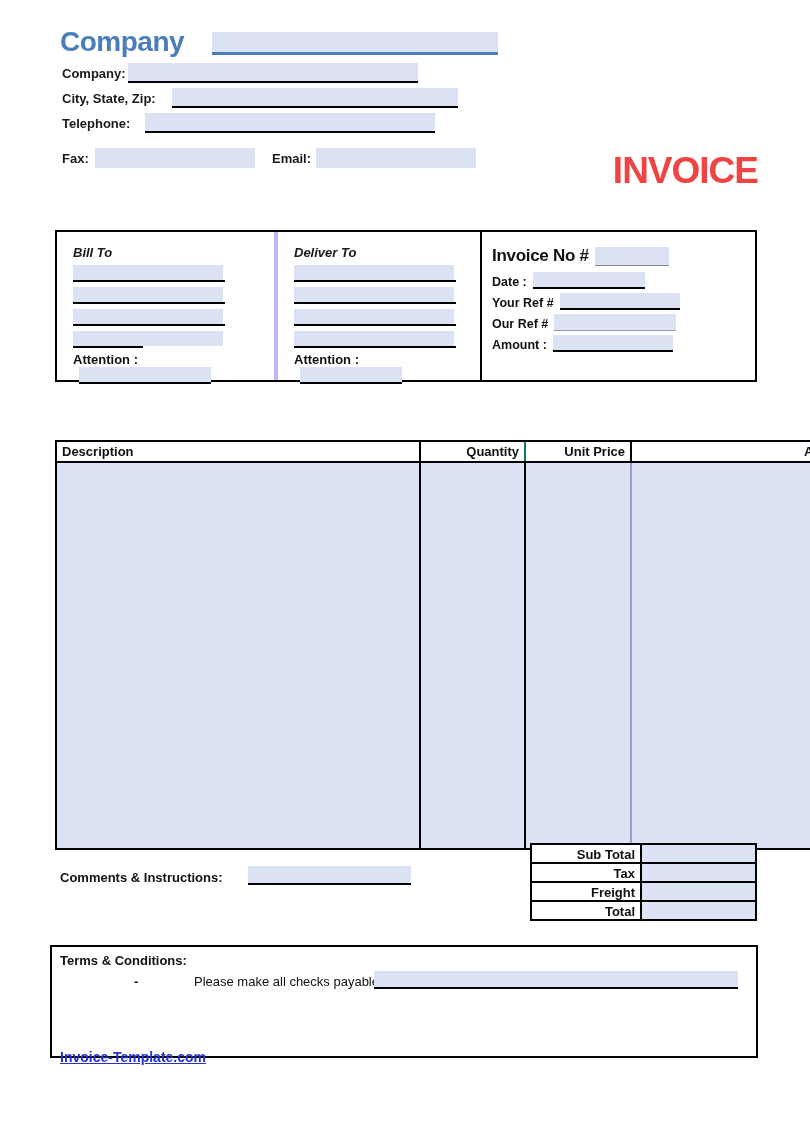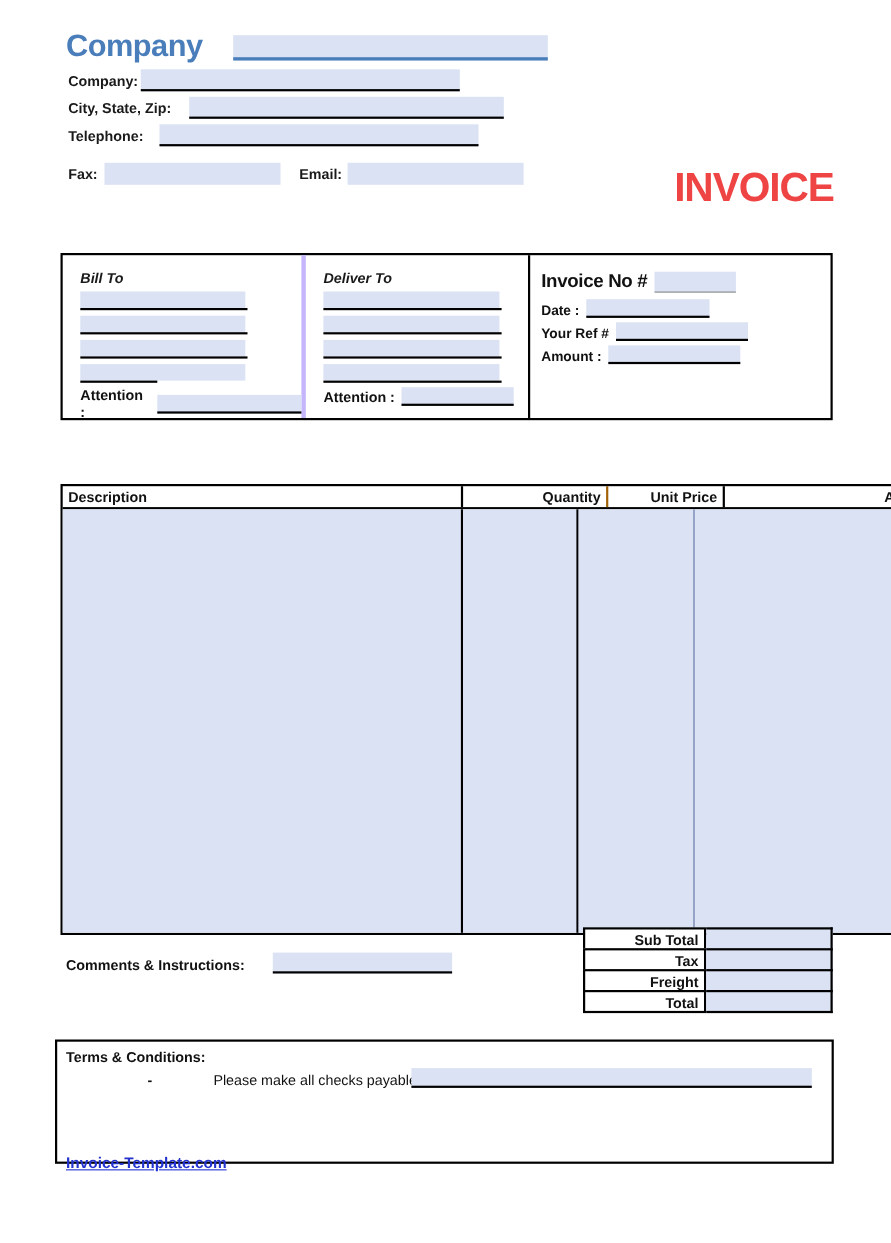--- a/index.html
+++ b/index.html
@@ -33,35 +33,35 @@
     display:flex; border:2px solid #000;
   }
   .party-cell { position:relative; padding:13px 0 0 16px; }
   .cell-bill { width:221px; border-right:4px solid #c4b5fd; }
   .cell-deliver { width:204px; border-right:2px solid #000; }
   .cell-info { flex:1; padding:14px 0 0 10px; }
   .party-title { font-size:13px; font-weight:bold; font-style:italic; color:#1a1a1a; }
   .bar { height:15px; background:#dbe2f4; margin-top:5px; }
   .uline { height:2px; background:#000; }
   .uline.short { width:70px; }
-  .attn-row { margin-top:4px; display:flex; align-items:center; }
+  .attn-row { margin-top:4px; display:flex; align-items:flex-start;flex-direction:column; }
   .attn-label { font-size:13px; font-weight:bold; }
   .attn-field { display:inline-block; height:17px; background:#dbe2f4; border-bottom:2px solid #000; margin-left:6px; }
 
   .info-row { display:flex; align-items:flex-end; margin-bottom:4px; }
   .info-no-label { font-size:17px; font-weight:bold; letter-spacing:-0.3px; }
   .info-label { font-size:12.5px; font-weight:bold; }
   .info-field { display:inline-block; background:#dbe2f4; margin-left:6px; }
 
   
   .itable { position:absolute; left:55px; top:440px; width:805px; border:2px solid #000;text-align:center; }
   .hrow { display:flex; height:19px; align-items:center; }
   .hcell { font-size:13px; font-weight:bold; padding:0 5px; height:100%; display:flex; align-items:center; }
   .c-desc { width:364px; border-right:2px solid #000; }
-  .c-qty  { width:105px; border-right:2px solid #a16207; justify-content:flex-end;margin-left:27px; }
+  .c-qty  { width:105px; border-right:2px solid #0f766e; justify-content:flex-end; }
   .c-price{ width:106px; border-right:2px solid #000; justify-content:flex-end; }
   .c-amt  { flex:1; justify-content:flex-end; }
   .brow { display:flex; height:387px; border-top:2px solid #000; }
   .bcell { background:#dbe2f4; height:100%; }
   .b-desc { width:364px; border-right:2px solid #000; }
   .b-qty  { width:105px; border-right:2px solid #000; }
   .b-price{ width:106px; border-right:2px solid #97a3c6; }
   .b-amt  { flex:1; }
 
   
@@ -153,20 +153,24 @@
       </div>
       <div class="info-row">
         <span class="info-label">Date :</span>
         <span class="info-field" style="width:112px; height:17px; border-bottom:2px solid #000;"></span>
       </div>
       <div class="info-row">
         <span class="info-label">Your Ref #</span>
         <span class="info-field" style="width:120px; height:17px; border-bottom:2px solid #000;"></span>
       </div>
       <div class="info-row">
+        <span class="info-label">Our Ref #</span>
+        <span class="info-field" style="width:122px; height:17px; border-bottom:1px solid #9a9a9a;"></span>
+      </div>
+      <div class="info-row">
         <span class="info-label">Amount :</span>
         <span class="info-field" style="width:120px; height:17px; border-bottom:2px solid #000;"></span>
       </div>
     </div>
   </div>
 
   <div class="itable">
     <div class="hrow">
       <div class="hcell c-desc">Description</div>
       <div class="hcell c-qty">Quantity</div>

